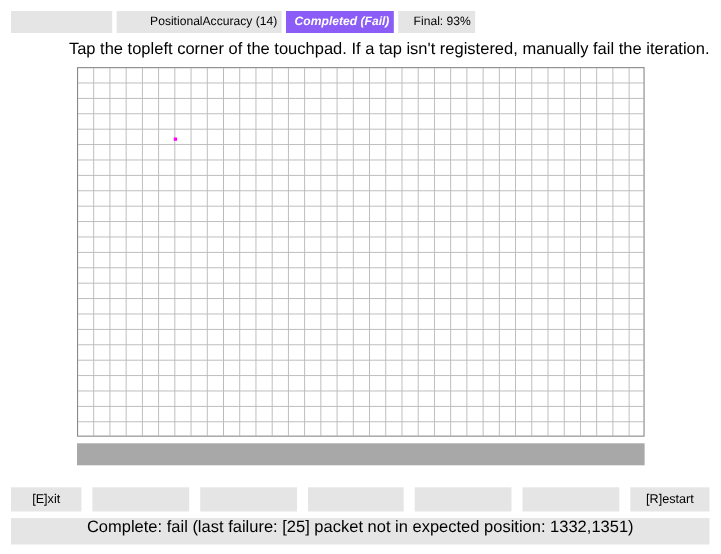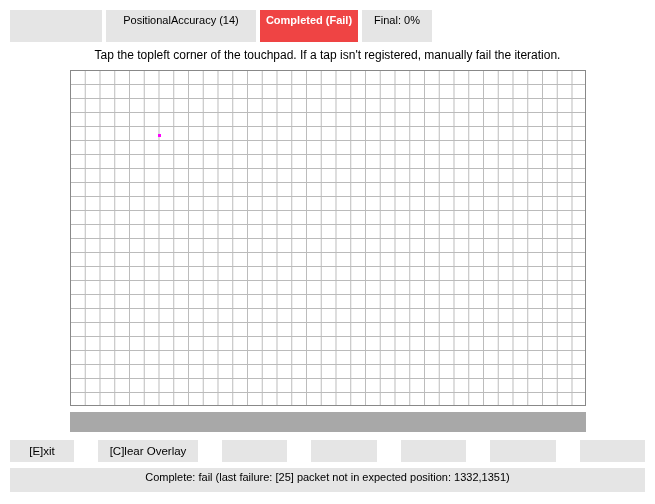--- a/index.html
+++ b/index.html
@@ -12,34 +12,34 @@
     width: 655px;
     height: 504px;
   }
   .top-strip {
     display: flex;
     gap: 4px;
     margin-bottom: 6px;
   }
   .chip {
     background: #e5e5e5;
-    height: 32px;
+    height: 20px;
     line-height: 20px;
-    text-align: center;
+    text-align: right;
     color: #000;
     font-size: 11px;
     padding: 0 4px;
     overflow: hidden;
     white-space: nowrap;
   }
   .chip.empty { min-width: 92px; }
-  .chip.red { background: #ef4444; color: #fff; font-weight: 600; }
+  .chip.red { background: #8b5cf6; color: #fff; font-weight: 600; font-style: italic; }
   .instruction {
-    text-align: center;
-    font-size: 12px;
+    text-align: right;
+    font-size: 15px;
     margin: 4px 0 8px 0;
   }
   .grid-wrap {
     display: flex;
     justify-content: center;
   }
   .grid-inner {
     width: 516px;
   }
   .grid {
@@ -60,67 +60,67 @@
     background: #ff00ff;
   }
   .gridbar {
     width: 516px;
     height: 20px;
     background: #a8a8a8;
     margin-top: 6px;
   }
   .bottom-strip {
     display: flex;
-    gap: 24px;
-    margin-top: 8px;
+    gap: 10px;
+    margin-top: 20px;
   }
   .btn {
     background: #e5e5e5;
     height: 22px;
     line-height: 22px;
     text-align: center;
     font-size: 11.5px;
     color: #000;
     padding: 0 4px;
     overflow: hidden;
     white-space: nowrap;
   }
   .status-line {
     background: #e5e5e5;
     height: 24px;
     line-height: 18px;
     text-align: center;
-    font-size: 11px;
+    font-size: 15px;
     margin-top: 6px;
   }
 </style>
 </head>
 <body>
 
 <div class="top-strip">
   <div class="chip empty" style="flex:0 0 92px"></div>
   <div class="chip" style="flex:0 0 150px">PositionalAccuracy (14)</div>
   <div class="chip red" style="flex:0 0 98px">Completed (Fail)</div>
-  <div class="chip" style="flex:0 0 70px">Final: 0%</div>
+  <div class="chip" style="flex:0 0 70px">Final: 93%</div>
 </div>
 
 <div class="instruction">Tap the topleft corner of the touchpad. If a tap isn't registered, manually fail the iteration.</div>
 
 <div class="grid-wrap">
   <div class="grid-inner">
     <div class="grid">
       <div class="marker" style="left:87px;top:63px;"></div>
     </div>
     <div class="gridbar"></div>
   </div>
 </div>
 
 <div class="bottom-strip">
   <div class="btn" style="flex:0 0 64px">[E]xit</div>
-  <div class="btn" style="flex:0 0 100px">[C]lear Overlay</div>
   <div class="btn" style="flex:1"></div>
   <div class="btn" style="flex:1"></div>
   <div class="btn" style="flex:1"></div>
   <div class="btn" style="flex:1"></div>
   <div class="btn" style="flex:1"></div>
+  <div class="btn" style="flex:0 0 72px">[R]estart</div>
 </div>
 
 <div class="status-line">Complete: fail (last failure: [25] packet not in expected position: 1332,1351)</div>
 
 </body></html>

